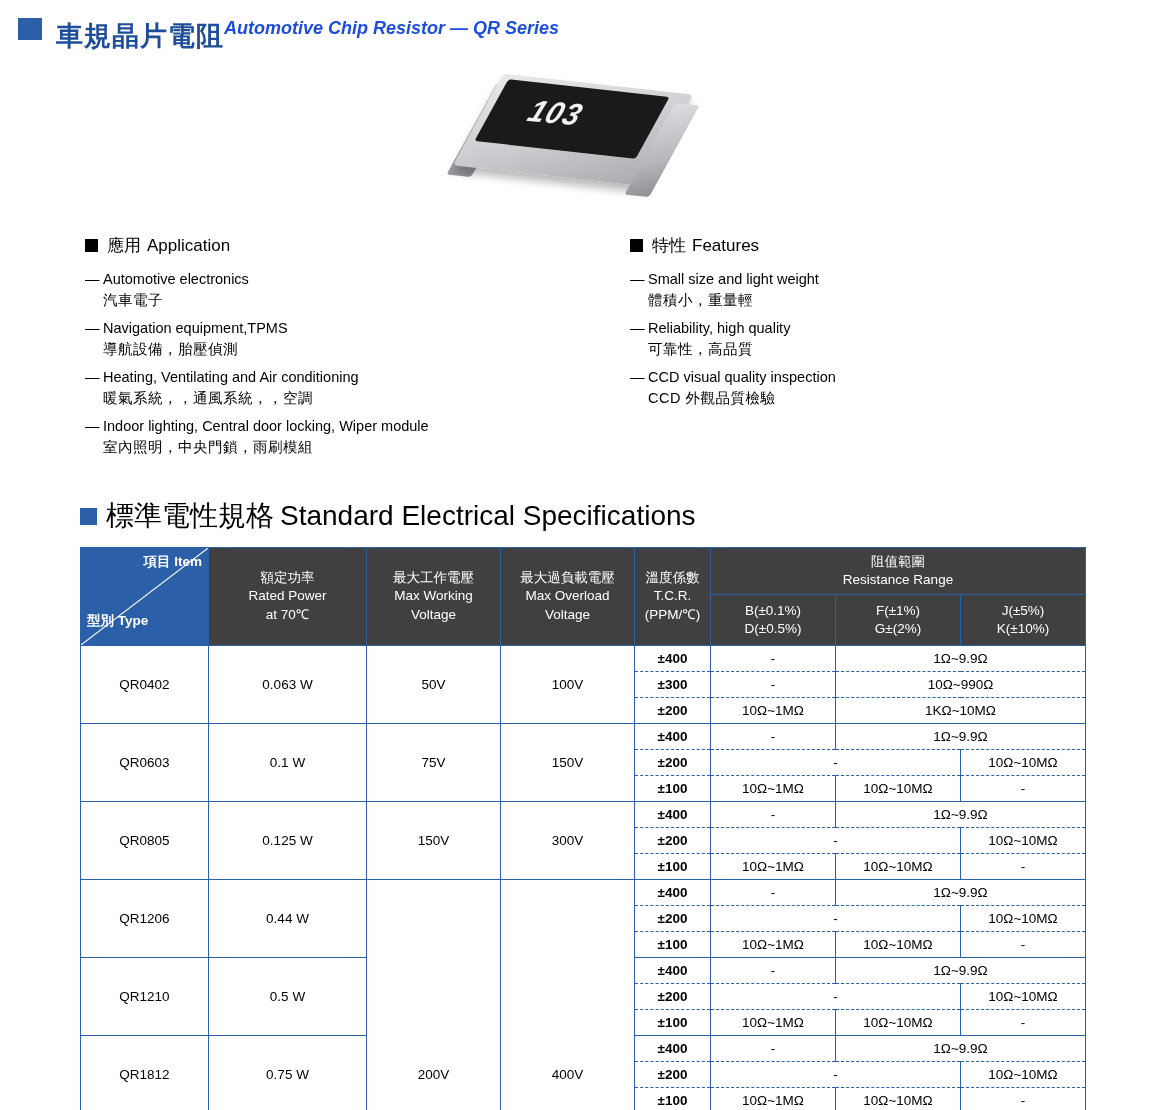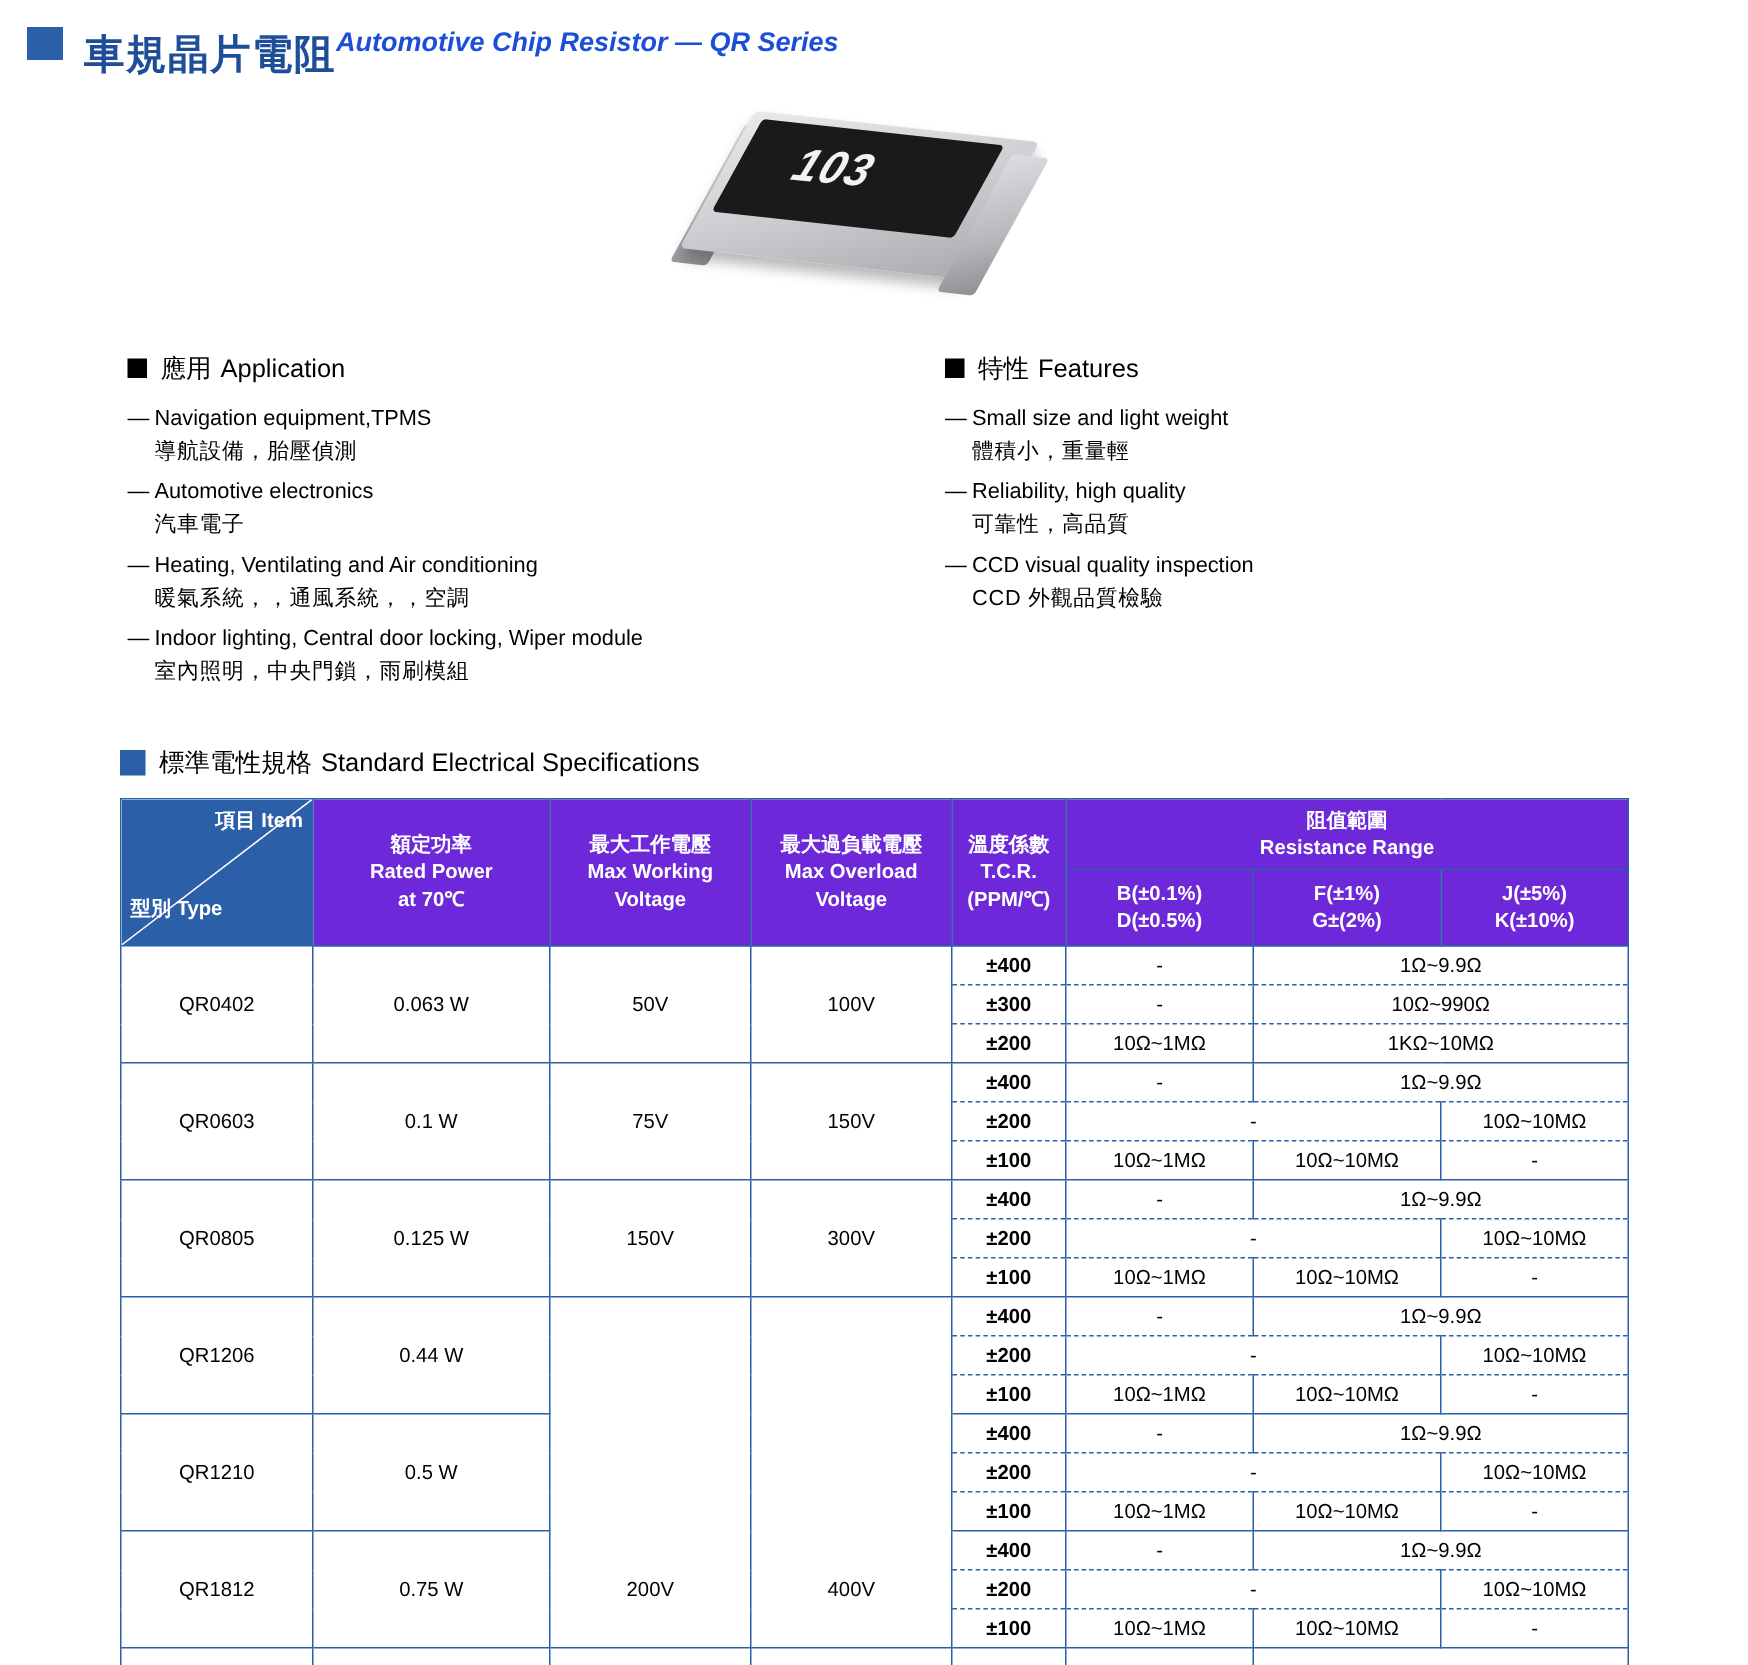--- a/index.html
+++ b/index.html
@@ -109,21 +109,21 @@
     height: 13px;
     background: #000;
     margin-right: 9px;
     flex: 0 0 auto;
   }
   .sec-square.blue { background: #2b5fa8; width: 17px; height: 17px; }
   .sec-title {
     font-size: 17px;
   }
   .sec-title.big {
-    font-size: 17px;
+    font-size: 28px;
   }
 
   
   .cols {
     display: flex;
     margin-top: 28px;
     padding-left: 85px;
   }
   .col-left { width: 545px; }
   .col-right { width: 500px; }
@@ -160,23 +160,23 @@
     width: 1005px;
     table-layout: fixed;
   }
   table.spec td, table.spec th {
     border: 1px solid #2b5fa8;
     text-align: center;
     font-size: 13.5px;
     padding: 0;
   }
   .hdr {
-    background: #6d28d9;
+    background: #404040;
     color: #ffffff;
-    font-weight: bold;
+    font-weight: normal;
     line-height: 1.35;
     font-size: 13.5px;
   }
   .hdr .sub { display: block; }
   .corner {
     position: relative;
     height: 96px;
     background: #2b5fa8;
     color: #fff;
     overflow: hidden;
@@ -242,26 +242,26 @@
   <div class="cols">
 
     <div class="col-left">
       <div class="sec-head">
         <div class="sec-square"></div>
         <span class="sec-title">應用</span>
         <span class="sec-title" style="margin-left:6px;">Application</span>
       </div>
       <div class="bullets">
         <div class="b-item">
+          <div class="b-en"><span class="b-dash">—</span><span>Automotive electronics</span></div>
+          <div class="b-cn">汽車電子</div>
+        </div>
+        <div class="b-item">
           <div class="b-en"><span class="b-dash">—</span><span>Navigation equipment,TPMS</span></div>
           <div class="b-cn">導航設備，胎壓偵測</div>
-        </div>
-        <div class="b-item">
-          <div class="b-en"><span class="b-dash">—</span><span>Automotive electronics</span></div>
-          <div class="b-cn">汽車電子</div>
         </div>
         <div class="b-item">
           <div class="b-en"><span class="b-dash">—</span><span>Heating, Ventilating and Air conditioning</span></div>
           <div class="b-cn">暖氣系統，，通風系統，，空調</div>
         </div>
         <div class="b-item">
           <div class="b-en"><span class="b-dash">—</span><span>Indoor lighting, Central door locking, Wiper module</span></div>
           <div class="b-cn">室內照明，中央門鎖，雨刷模組</div>
         </div>
       </div>

